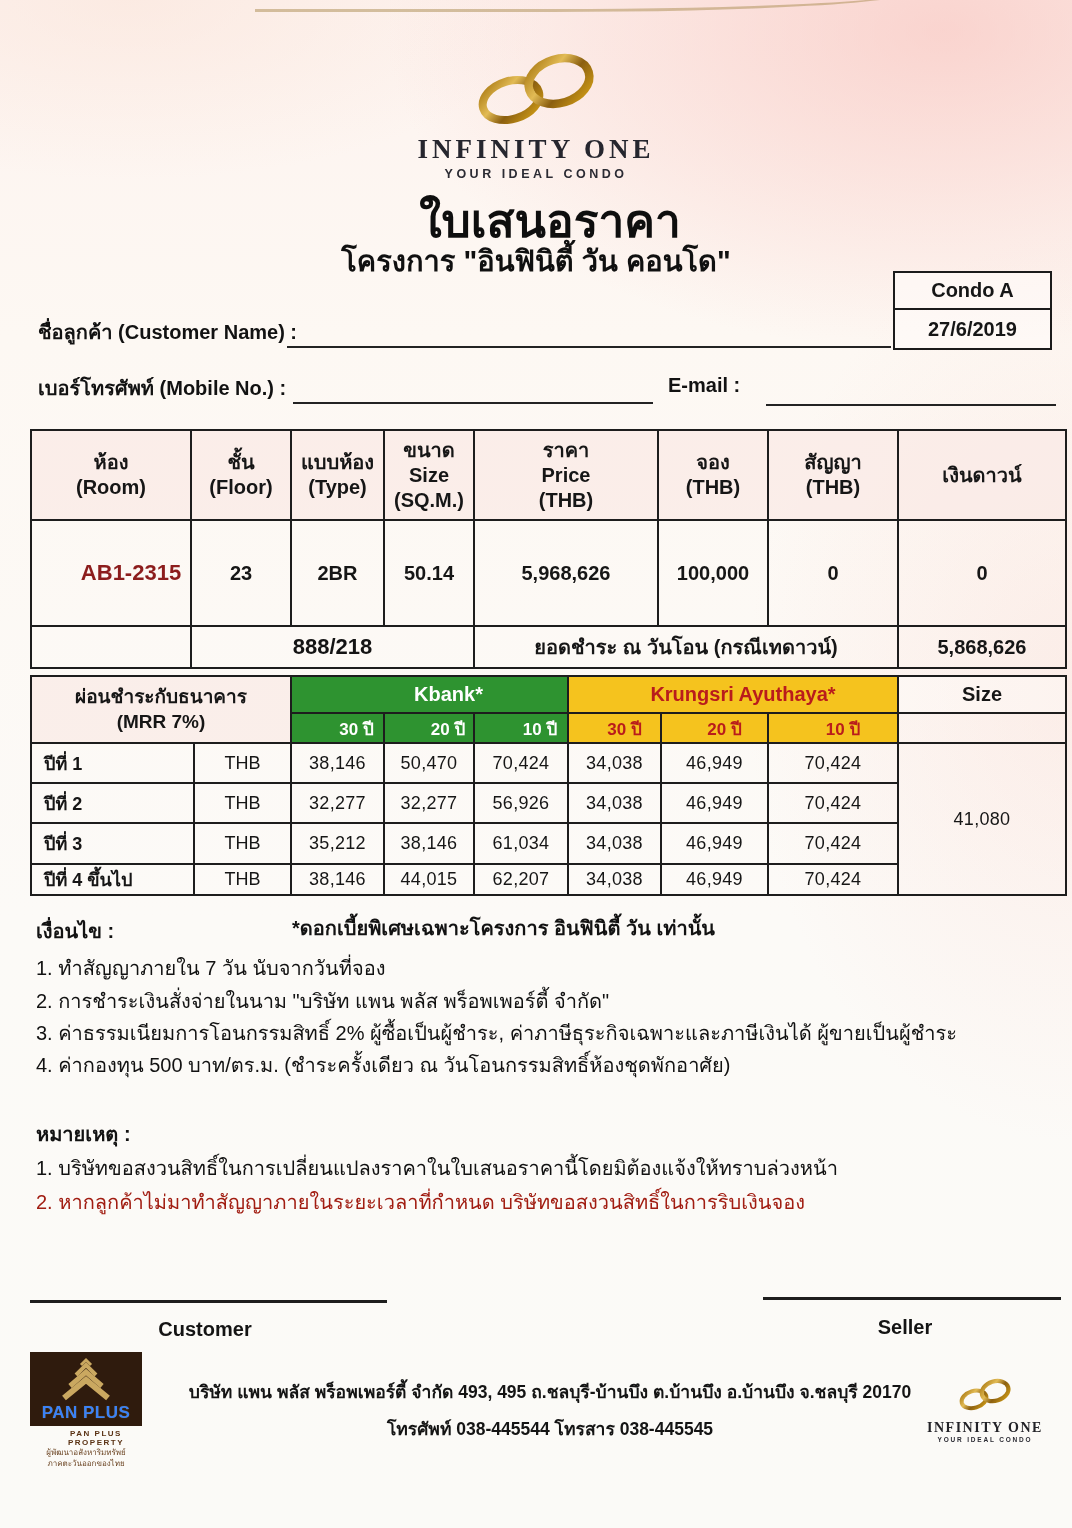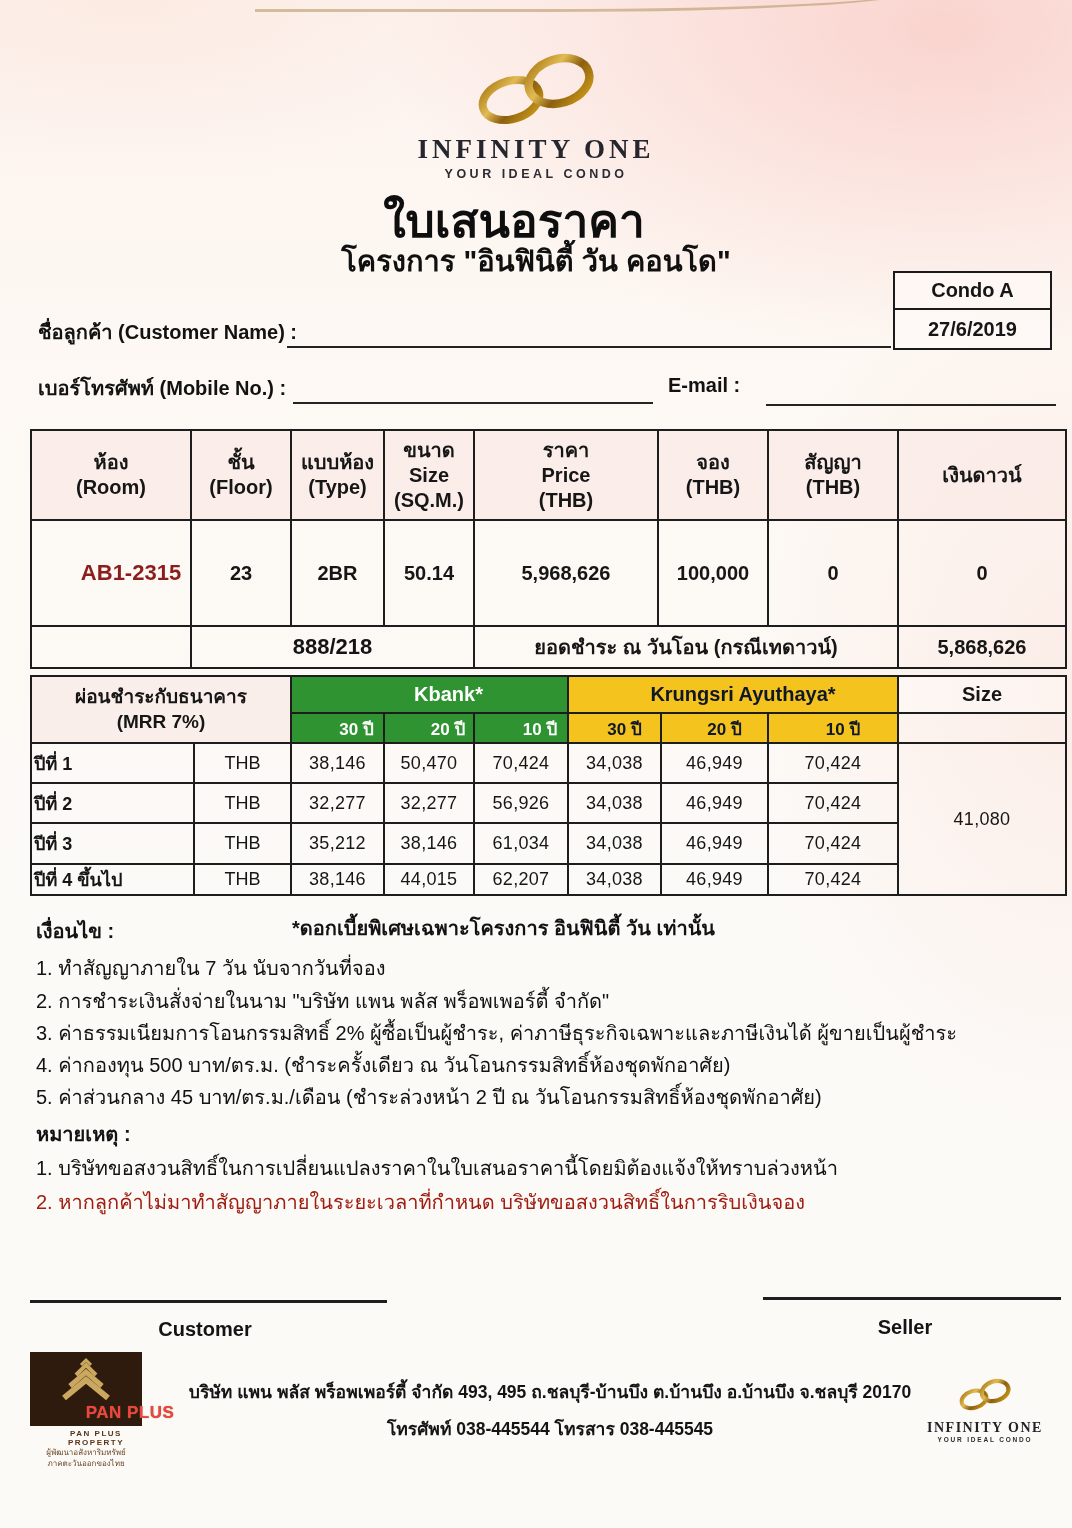--- a/index.html
+++ b/index.html
@@ -15,21 +15,21 @@
   .abs{position:absolute;}
   .scan-edge{position:absolute;top:-9px;left:255px;width:660px;height:18px;
     border-bottom:3px solid rgba(176,148,92,.55);border-radius:0 0 55%/ 0 0 100% 100%;filter:blur(.4px);}
   
   .logo-wrap{top:44px;left:0;width:1072px;text-align:center;}
   .brand{top:134px;left:0;width:1072px;text-align:center;
     font-family:"Liberation Serif","DejaVu Serif",serif;font-weight:bold;font-size:27px;
     letter-spacing:4px;color:#26262e;}
   .tagline{top:167px;left:0;width:1072px;text-align:center;font-size:12.5px;font-weight:600;
     letter-spacing:3.5px;color:#2b2b33;}
-  .doc-title{top:184px;left:0;width:1028px;text-align:center;font-size:46px;font-weight:800;color:#0e0e0e;}
+  .doc-title{top:184px;left:0;width:1028px;text-align:center;font-size:46px;font-weight:800;color:#0e0e0e;padding-left:36px;}
   .doc-subtitle{top:238px;left:0;width:1072px;text-align:center;font-size:29px;font-weight:700;color:#101010;}
   
   .badge-box{top:271px;left:893px;width:155px;border:2.5px solid #1b1b1b;background:rgba(255,252,250,.6);}
   .badge-row{height:35px;line-height:35px;text-align:center;font-size:20px;font-weight:800;}
   .badge-row + .badge-row{border-top:2.5px solid #1b1b1b;height:38px;line-height:38px;}
   
   .fldlabel{font-size:20px;font-weight:600;color:#121212;}
   .fline{border-bottom:2.5px solid #232323;height:26px;background:transparent;}
   
   table{border-collapse:collapse;table-layout:fixed;}
@@ -38,37 +38,37 @@
   .room-table{top:420px;left:30px;margin-top:9px;}
   .room-table .hd td{background:rgba(250,233,229,.75);font-size:20px;font-weight:600;height:88px;line-height:1.25;}
   .room-table .data td{height:104px;font-size:20px;font-weight:700;}
   .room-table .data td.room{color:#8c1d1d;font-size:22px;font-weight:800;padding-left:42px;}
   .room-table .sum td{height:40px;font-size:20px;font-weight:700;}
   .room-table .sum .addr{font-size:22px;font-weight:800;}
   .bank-table{top:675px;left:30px;font-size:18px;}
   .bank-table td{font-size:18px;}
   .bank-table .lh{background:rgba(250,233,229,.7);font-weight:600;font-size:19px;line-height:1.3;}
   .g{background:#2e9330;color:#ffffff;font-weight:700;padding-left:40px;}
-  .y{background:#f5c31e;color:#0f172a;font-weight:700;padding-left:22px;}
+  .y{background:#f5c31e;color:#b91c1c;font-weight:700;padding-left:22px;}
   .bank-table .bh{font-size:20px;}
   .bank-table .term{font-size:17px;height:28px;}
-  .bank-table .rowlab{text-align:left;padding-left:2px;font-weight:600;}
+  .bank-table .rowlab{text-align:left;padding-left:12px;font-weight:600;}
   .bank-table .oth-h{font-weight:800;font-size:20px;background:rgba(255,253,250,.4);}
   .bank-table .num{font-weight:500;letter-spacing:.3px;}
   
   .txt20{font-size:20px;color:#121212;}
   .cond-item{line-height:32.5px;}
   .red{color:#a11d12;}
   
   .sigline{border-top:3px solid #1e1e1e;height:0;}
   .siglabel{font-size:20px;font-weight:600;color:#141414;text-align:center;}
   .pp-box{width:112px;}
   .pp-top{background:#2f1b0d;height:74px;position:relative;text-align:center;}
   .pp-name{position:absolute;bottom:3px;left:0;width:100%;font-size:17px;font-weight:800;letter-spacing:.5px;
-    color:#ef4444;text-shadow:0 0 1px #7a5a1a;margin-left:44px;}
+    color:#3b82f6;text-shadow:0 0 1px #7a5a1a;}
   .pp-prop{font-size:8px;font-weight:800;letter-spacing:1.5px;color:#5a3214;margin-top:3px;text-align:center;padding-left:20px;}
   .pp-small{font-size:8px;color:#6a4220;text-align:center;line-height:11px;filter:blur(.3px);}
   .addr{font-size:17.5px;font-weight:600;text-align:center;color:#141414;}
   .f-brand{font-family:"Liberation Serif","DejaVu Serif",serif;font-weight:bold;font-size:14px;
     letter-spacing:1.5px;color:#232328;text-align:center;}
   .f-tag{font-size:6.5px;font-weight:700;letter-spacing:1.8px;color:#2b2b33;text-align:center;}
 </style>
 </head>
 <body>
 
@@ -228,21 +228,20 @@
     </tr>
   </tbody>
     </table>
 
   <div class="abs txt20" style="top:915px;left:36px;font-weight:600;">เงื่อนไข :</div>
   <div class="abs txt20" style="top:912px;left:292px;font-weight:700;">*ดอกเบี้ยพิเศษเฉพาะโครงการ อินฟินิตี้ วัน เท่านั้น</div>
   <div class="abs txt20 cond-item" style="top:952px;left:36px;">1. ทำสัญญาภายใน 7 วัน นับจากวันที่จอง</div>
   <div class="abs txt20 cond-item" style="top:985px;left:36px;">2. การชำระเงินสั่งจ่ายในนาม "บริษัท แพน พลัส พร็อพเพอร์ตี้ จำกัด"</div>
   <div class="abs txt20 cond-item" style="top:1017px;left:36px;">3. ค่าธรรมเนียมการโอนกรรมสิทธิ์ 2% ผู้ซื้อเป็นผู้ชำระ, ค่าภาษีธุระกิจเฉพาะและภาษีเงินได้ ผู้ขายเป็นผู้ชำระ</div>
   <div class="abs txt20 cond-item" style="top:1049px;left:36px;">4. ค่ากองทุน 500 บาท/ตร.ม. (ชำระครั้งเดียว ณ วันโอนกรรมสิทธิ์ห้องชุดพักอาศัย)</div>
-  <div class="abs txt20 cond-item" style="top:1081px;left:36px;">5. ค่าส่วนกลาง 45 บาท/ตร.ม./เดือน (ชำระล่วงหน้า 2 ปี ณ วันโอนกรรมสิทธิ์ห้องชุดพักอาศัย)</div>
 
   <div class="abs txt20" style="top:1118px;left:36px;font-weight:600;">หมายเหตุ :</div>
   <div class="abs txt20" style="top:1152px;left:36px;">1. บริษัทขอสงวนสิทธิ์ในการเปลี่ยนแปลงราคาในใบเสนอราคานี้โดยมิต้องแจ้งให้ทราบล่วงหน้า</div>
   <div class="abs txt20 red" style="top:1186px;left:36px;">2. หากลูกค้าไม่มาทำสัญญาภายในระยะเวลาที่กำหนด บริษัทขอสงวนสิทธิ์ในการริบเงินจอง</div>
 
   <div class="abs sigline" style="top:1300px;left:30px;width:357px;"></div>
   <div class="abs sigline" style="top:1297px;left:763px;width:298px;"></div>
   <div class="abs siglabel" style="top:1318px;left:130px;width:150px;">Customer</div>
   <div class="abs siglabel" style="top:1316px;left:845px;width:120px;">Seller</div>
 

